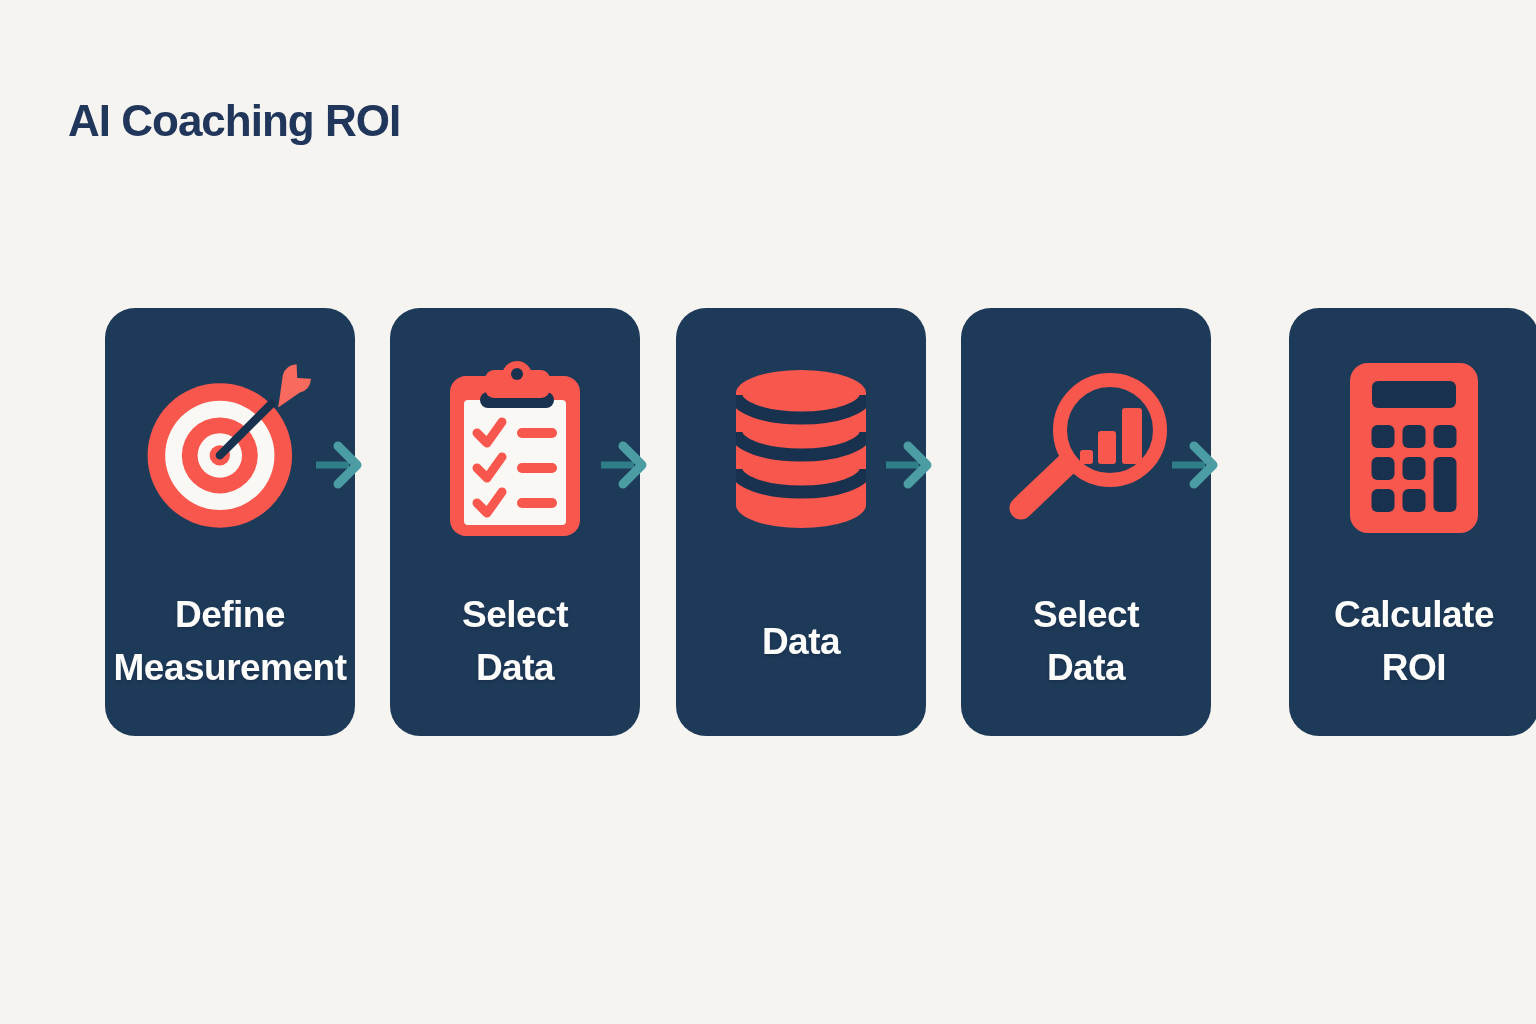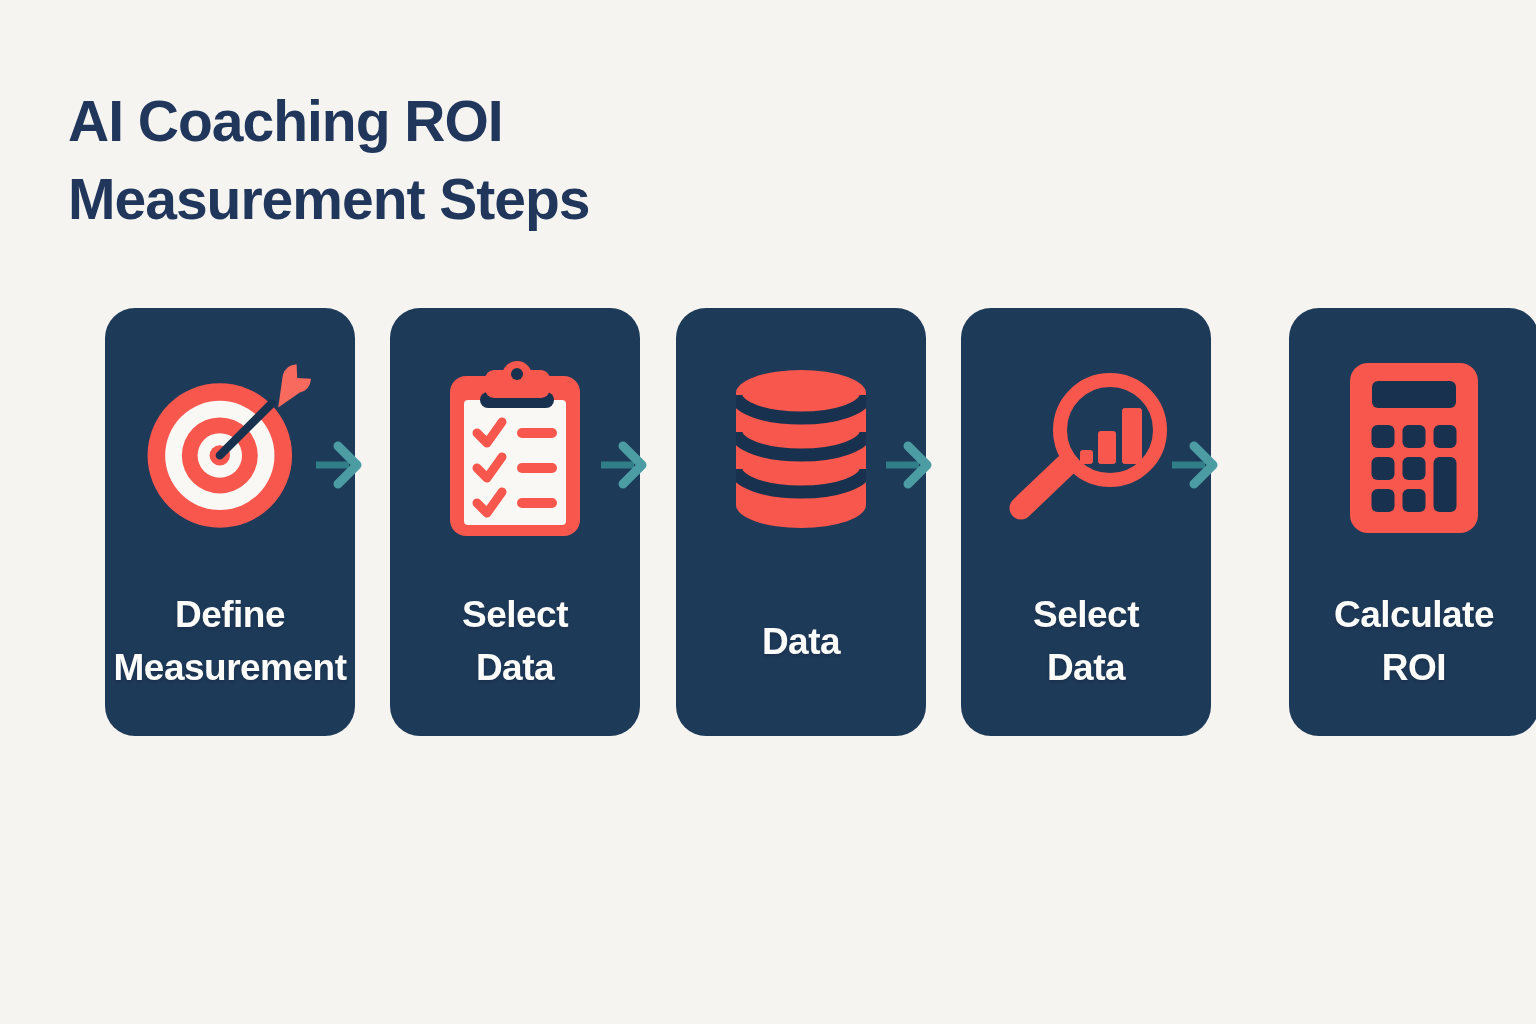--- a/index.html
+++ b/index.html
@@ -18,21 +18,21 @@
   html,body{width:1536px;height:1024px;}
   body{
     background:var(--background);
     font-family:"Liberation Sans","DejaVu Sans",sans-serif;
     overflow:hidden;
   }
   .canvas{position:relative;width:1536px;height:1024px;}
 
   .title{
     position:absolute;left:68px;top:82px;
-    font-size:57px;font-weight:700;color:var(--title-navy);
+    font-size:44px;font-weight:700;color:var(--title-navy);
     line-height:78px;letter-spacing:-1px;
   }
   .title span{display:block;}
 
   .card{
     position:absolute;top:308px;width:250px;height:428px;
     background:var(--card-navy);border-radius:30px;margin-left:39px;
   }
   .card .icon-box{
     position:absolute;top:22px;left:0;right:0;height:235px;
@@ -57,21 +57,20 @@
   .stroke-red{stroke:var(--accent-red);}
   .stroke-navy{stroke:var(--navy-dark);}
 </style>
 </head>
 <body>
 
 <div class="canvas">
 
   <h1 class="title">
     <span>AI Coaching ROI</span>
-    <span>Measurement Steps</span>
   </h1>
 
   <div class="card card1">
     <div class="icon-box">
       <svg width="176" height="172" viewBox="0 0 190 180">
         <circle class="fill-red" cx="84" cy="98" r="78"></circle>
         <circle class="fill-white" cx="84" cy="98" r="59"></circle>
         <circle class="fill-red" cx="84" cy="98" r="41"></circle>
         <circle class="fill-white" cx="84" cy="98" r="24"></circle>
         <circle class="fill-red" cx="84" cy="98" r="11"></circle>

